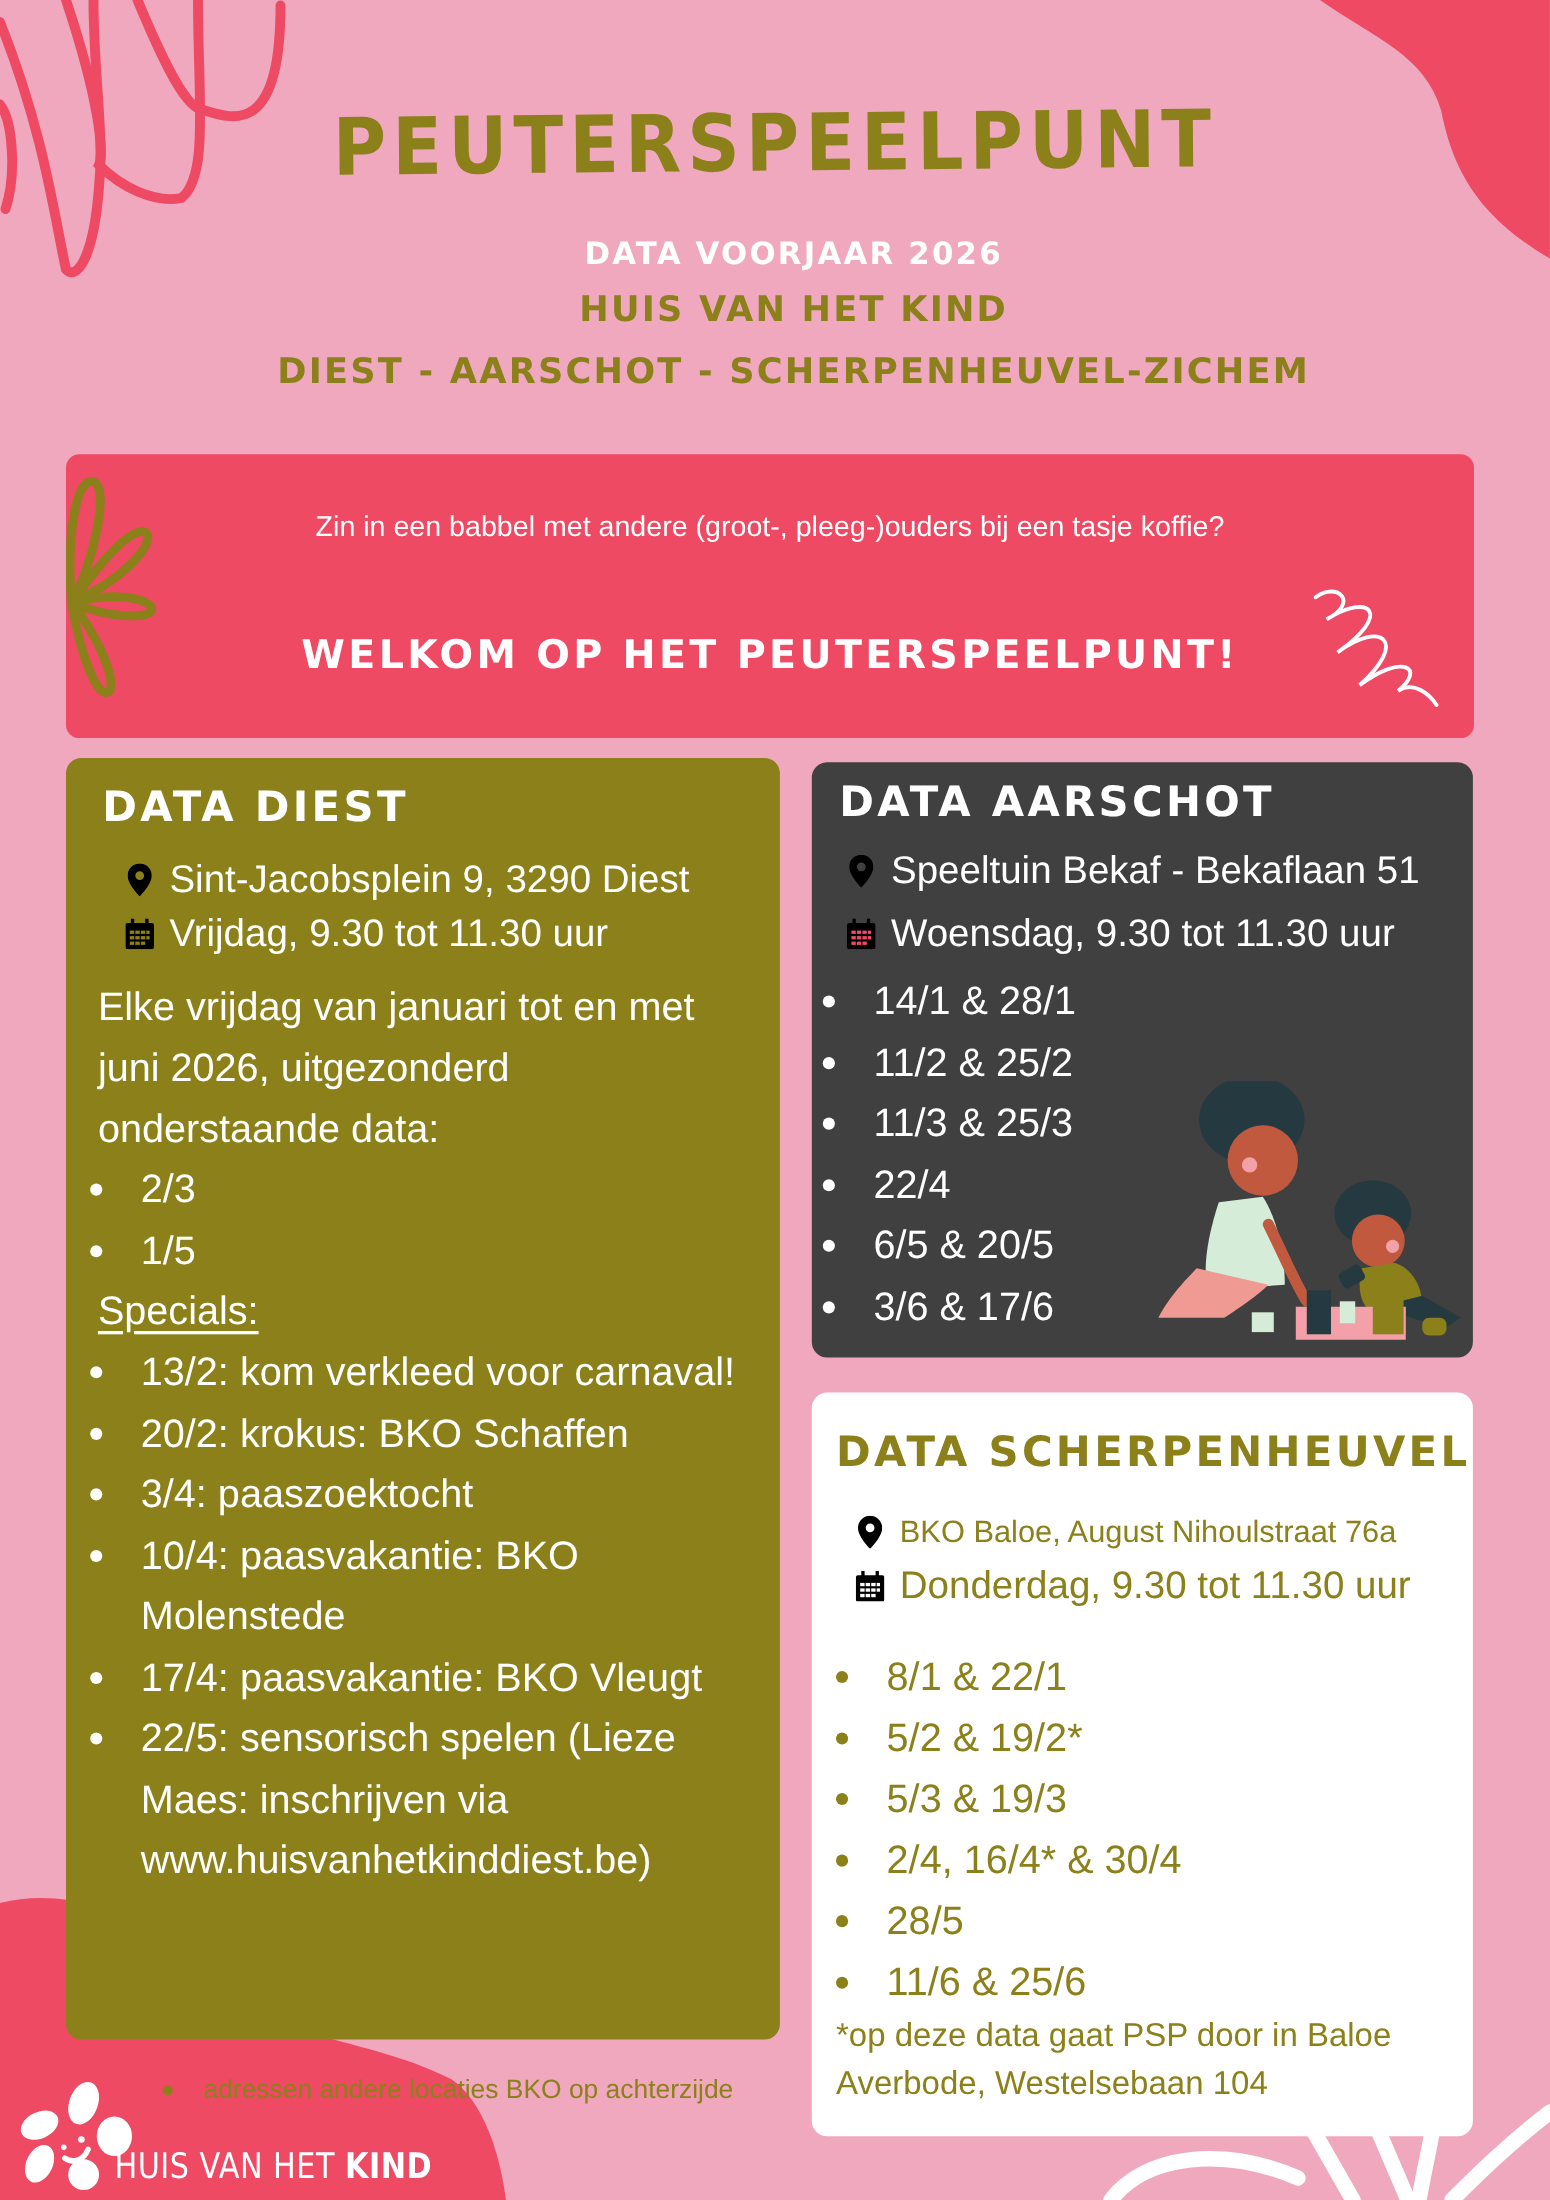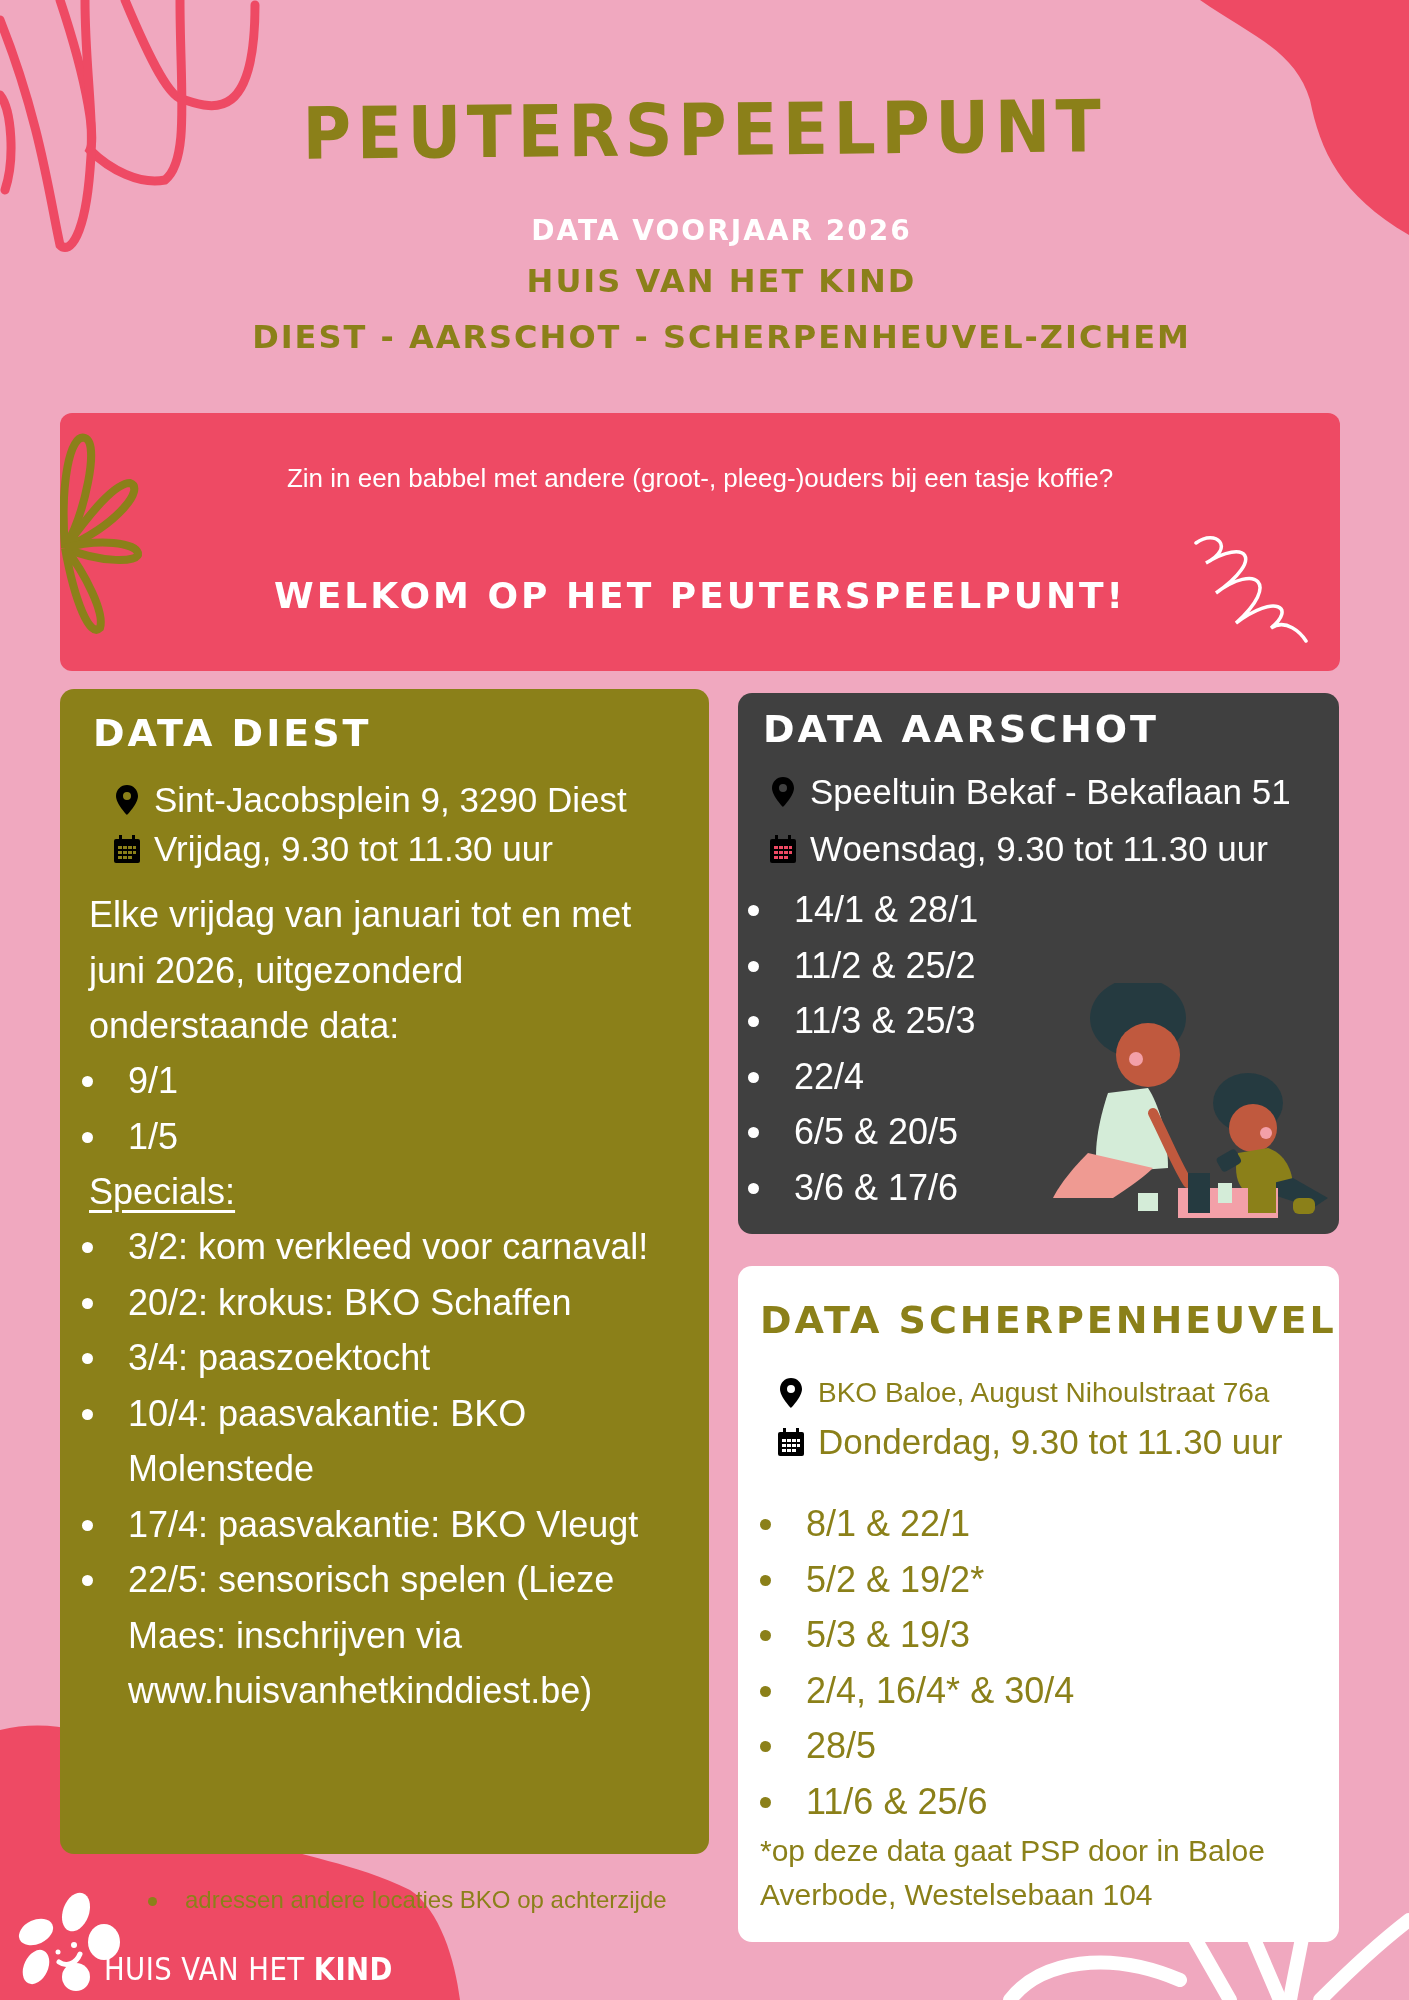--- a/index.html
+++ b/index.html
@@ -135,26 +135,26 @@
             <rect x="4" y="21" width="4" height="3"></rect>
             <rect x="9" y="21" width="4" height="3"></rect>
             <rect x="14" y="21" width="4" height="3"></rect>
           </g>
         </svg>
     </span>
     <span>Vrijdag, 9.30 tot 11.30 uur</span>
   </div>
   <div class="body-text" style="left:29px;top:198px;width:600px;">Elke vrijdag van januari tot en met juni 2026, uitgezonderd onderstaande data:</div>
   <ul class="dates" style="left:0;top:364px;width:649px;">
-    <li>9/1</li>
+    <li>2/3</li>
     <li>1/5</li>
   </ul>
   <div class="body-text underline" style="left:29px;top:475px;">Specials: </div>
   <ul class="dates" style="left:0;top:530px;width:620px;">
-    <li>3/2: kom verkleed voor carnaval!</li>
+    <li>13/2: kom verkleed voor carnaval!</li>
     <li>20/2: krokus: BKO Schaffen</li>
     <li>3/4: paaszoektocht</li>
     <li>10/4: paasvakantie: BKO Molenstede</li>
     <li>17/4: paasvakantie: BKO Vleugt</li>
     <li>22/5: sensorisch spelen (Lieze Maes: inschrijven via www.huisvanhetkinddiest.be)</li>
   </ul>
 </div>
 
 <div id="footnote-list" class="abs">adressen andere locaties BKO op achterzijde</div>
 

